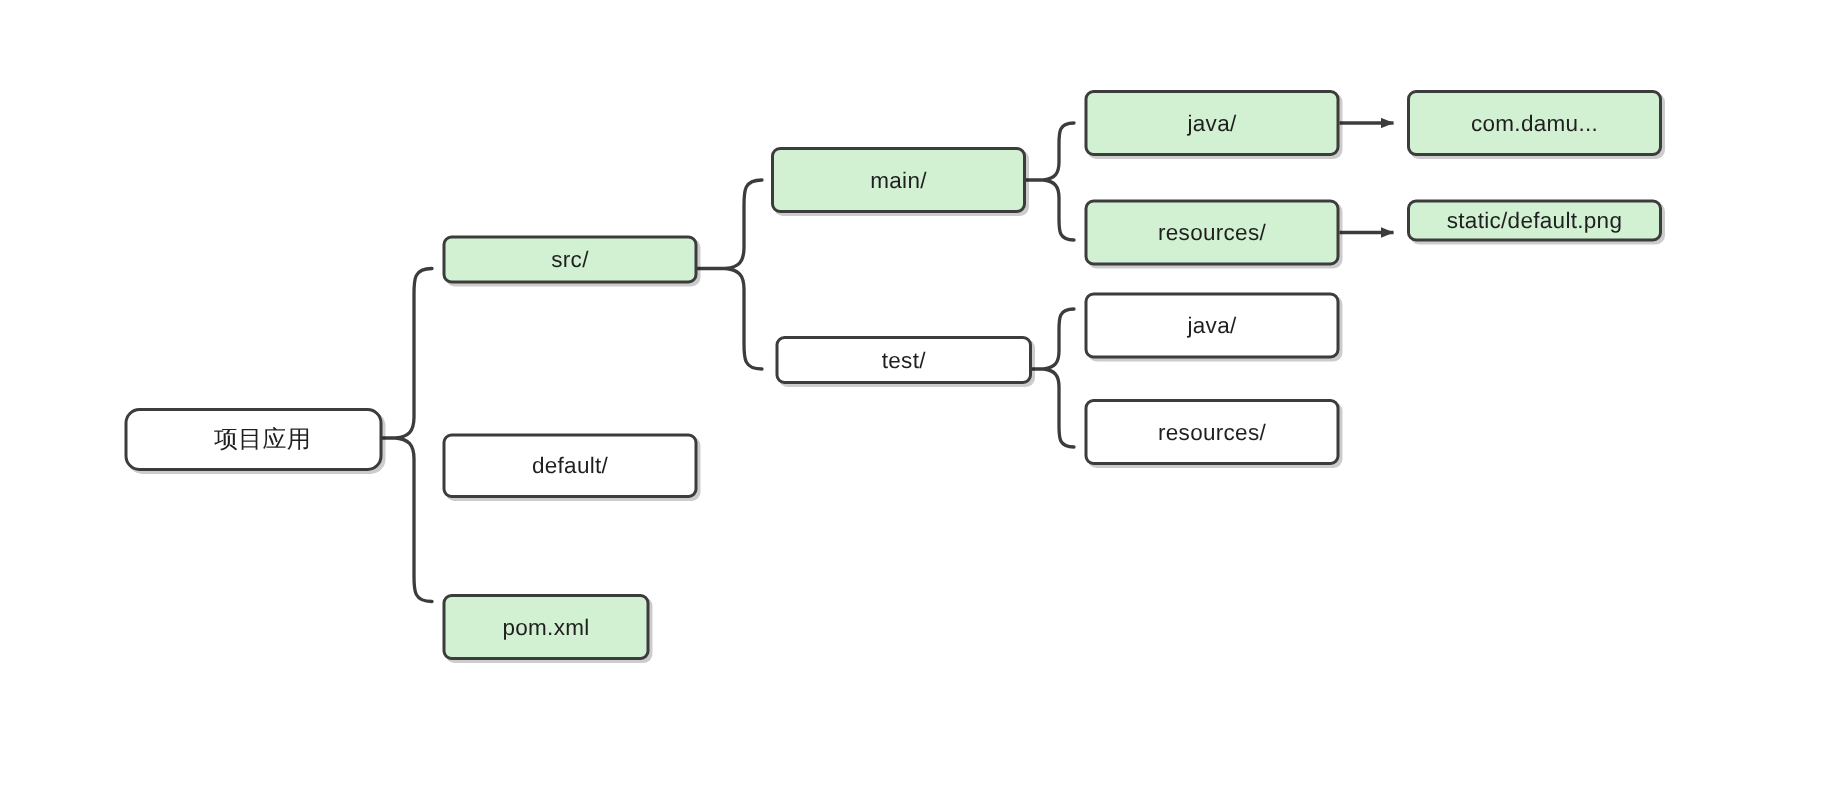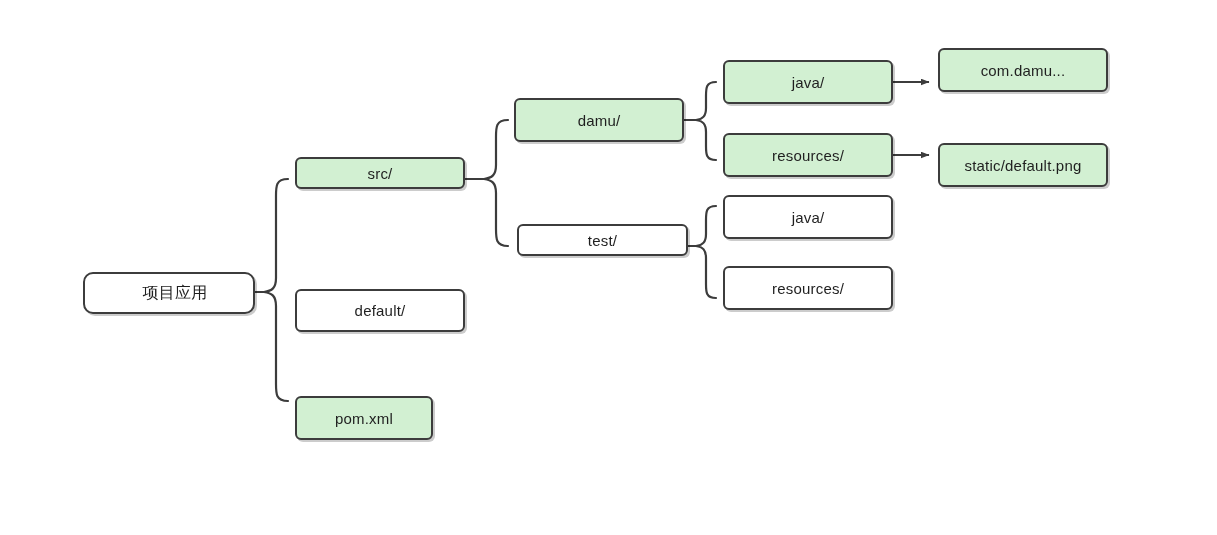--- a/index.html
+++ b/index.html
@@ -108,21 +108,21 @@
 
   <div class="node white" style="left:295px;top:289px;width:170px;height:43px;">
     <span class="label">default/</span>
   </div>
 
   <div class="node green" style="left:295px;top:396px;width:138px;height:44px;">
     <span class="label">pom.xml</span>
   </div>
 
   <div class="node green" style="left:514px;top:98px;width:170px;height:44px;">
-    <span class="label">damu/</span>
+    <span class="label">main/</span>
   </div>
 
   <div class="node white" style="left:517px;top:224px;width:171px;height:32px;justify-content:center;">
     <span class="label">test/</span>
   </div>
 
   <div class="node green" style="left:723px;top:60px;width:170px;height:44px;">
     <span class="label">java/</span>
   </div>
 
@@ -131,21 +131,21 @@
   </div>
 
   <div class="node white" style="left:723px;top:195px;width:170px;height:44px;">
     <span class="label">java/</span>
   </div>
 
   <div class="node white" style="left:723px;top:266px;width:170px;height:44px;">
     <span class="label">resources/</span>
   </div>
 
-  <div class="node green" style="left:938px;top:48px;width:170px;height:44px;">
+  <div class="node green" style="left:938px;top:60px;width:170px;height:44px;">
     <span class="label">com.damu...</span>
   </div>
 
-  <div class="node green" style="left:938px;top:143px;width:170px;height:44px;text-align:center;">
+  <div class="node green" style="left:938px;top:133px;width:170px;height:28px;text-align:center;">
     <span class="label">static/default.png</span>
   </div>
 
 </div>
 
 </body></html>

